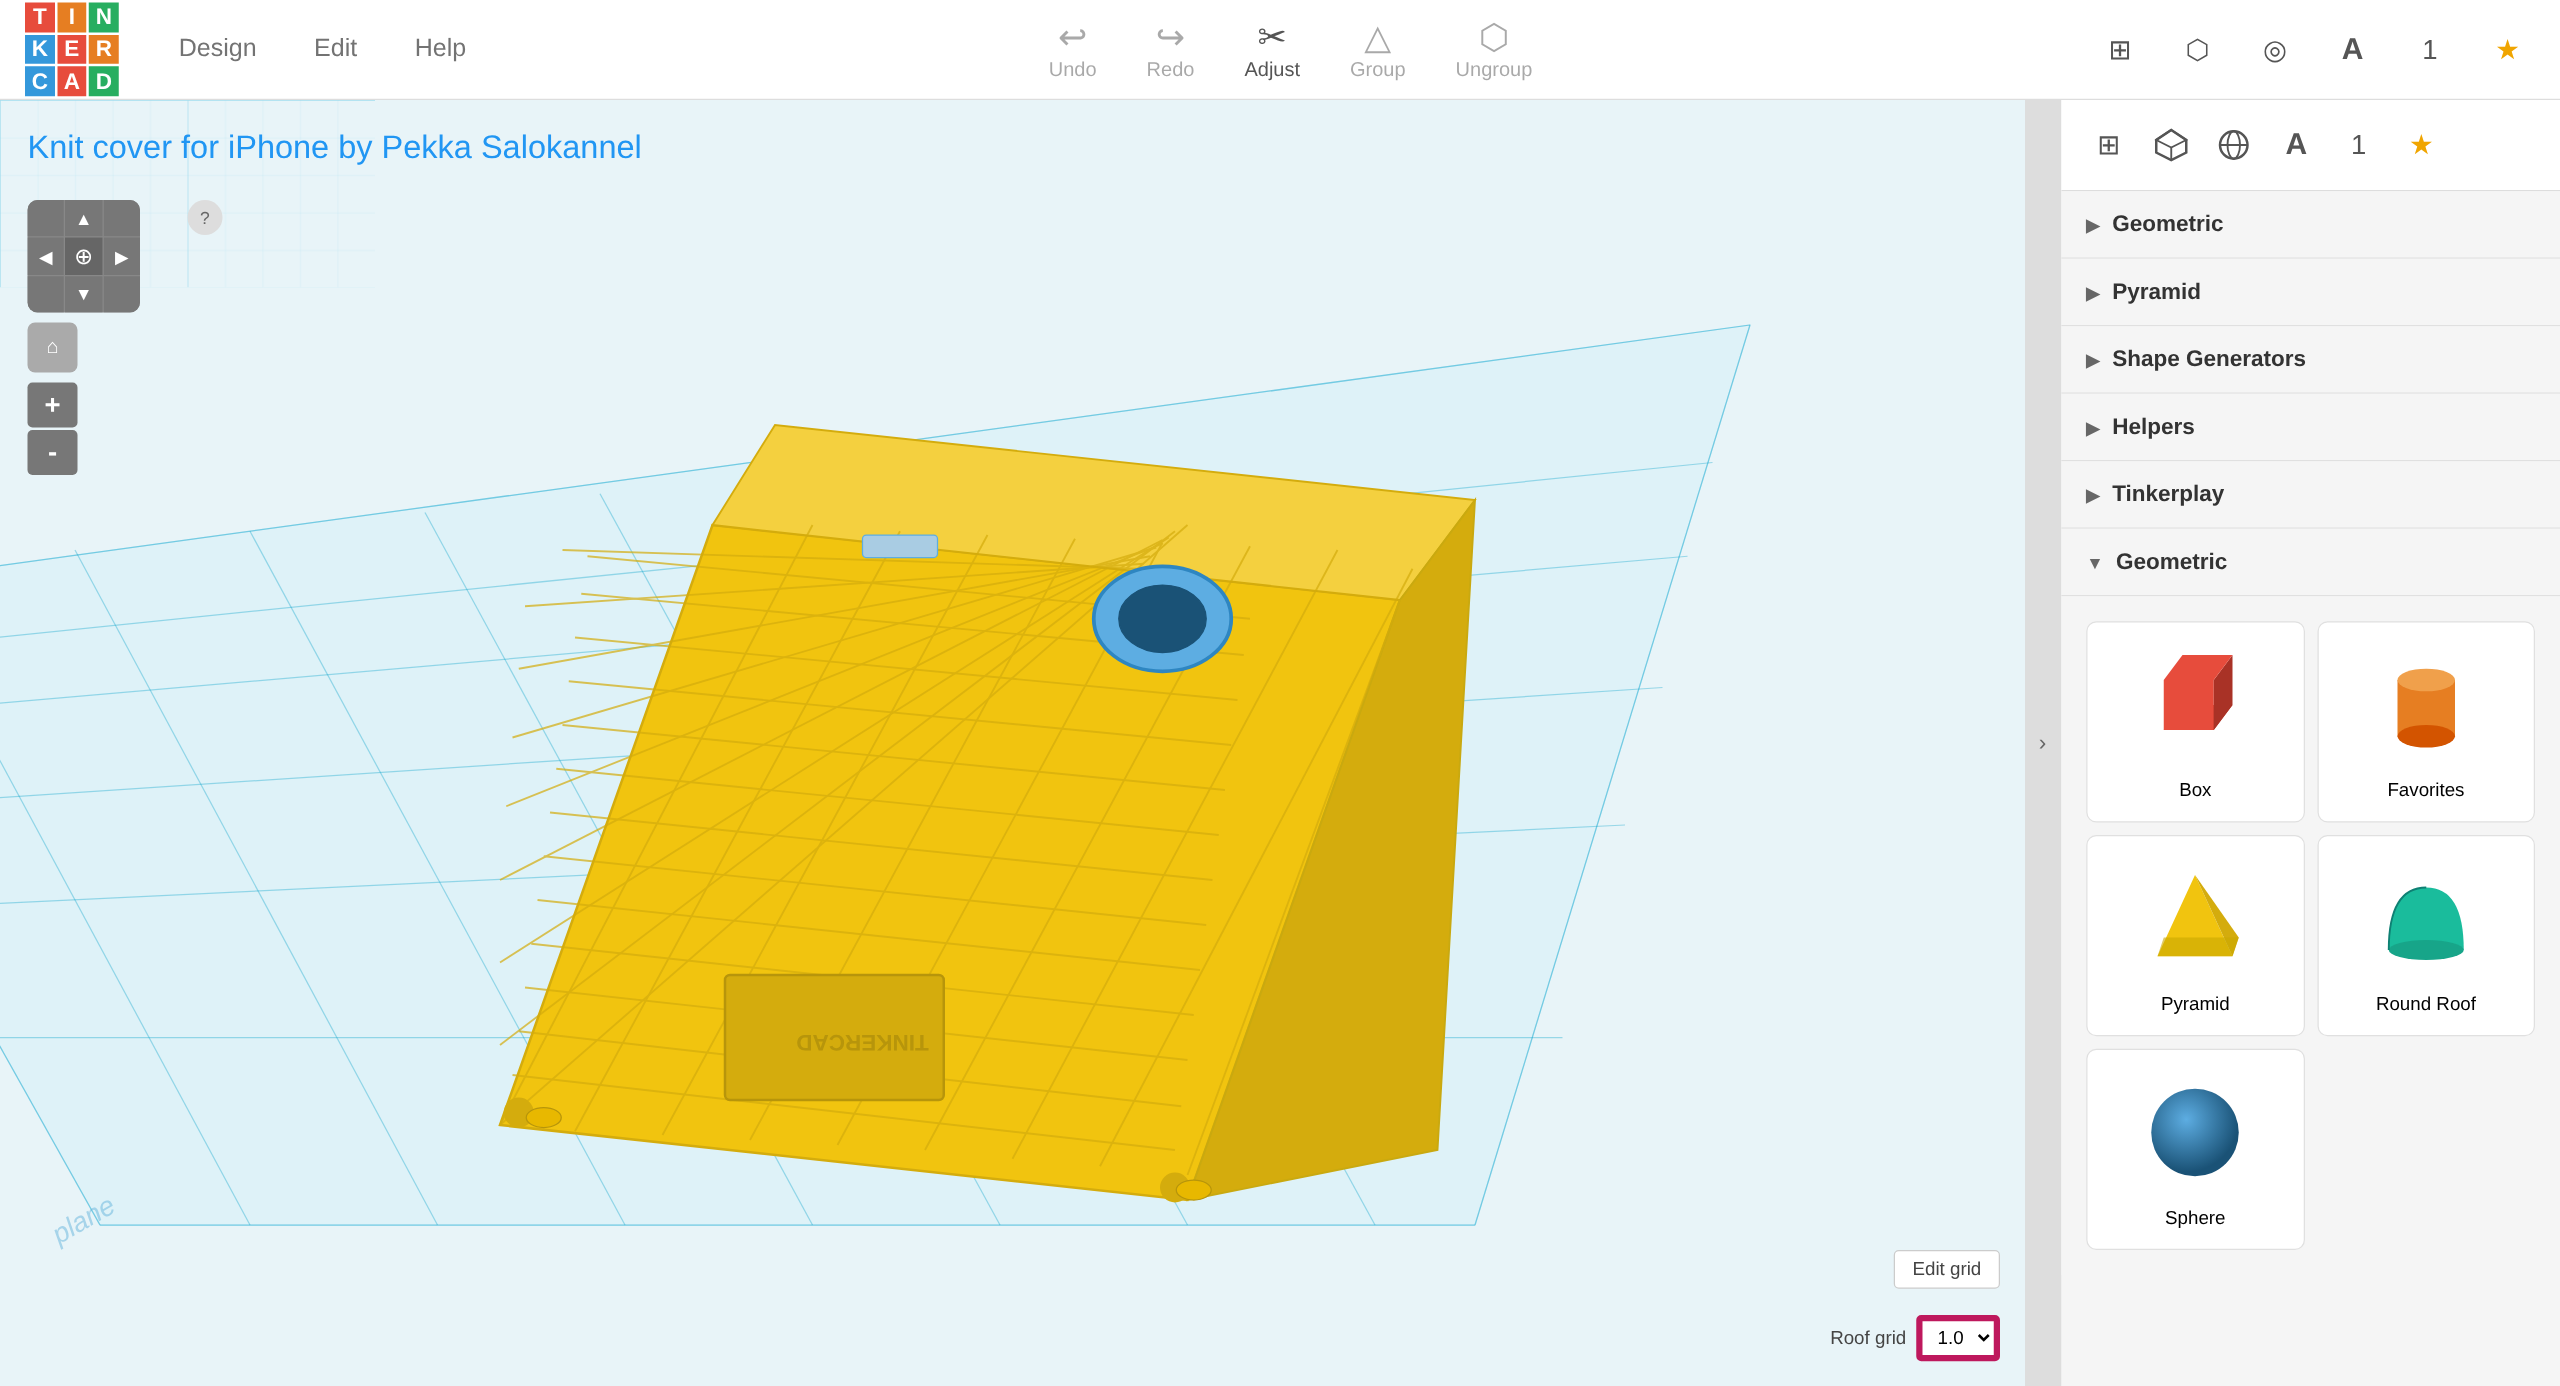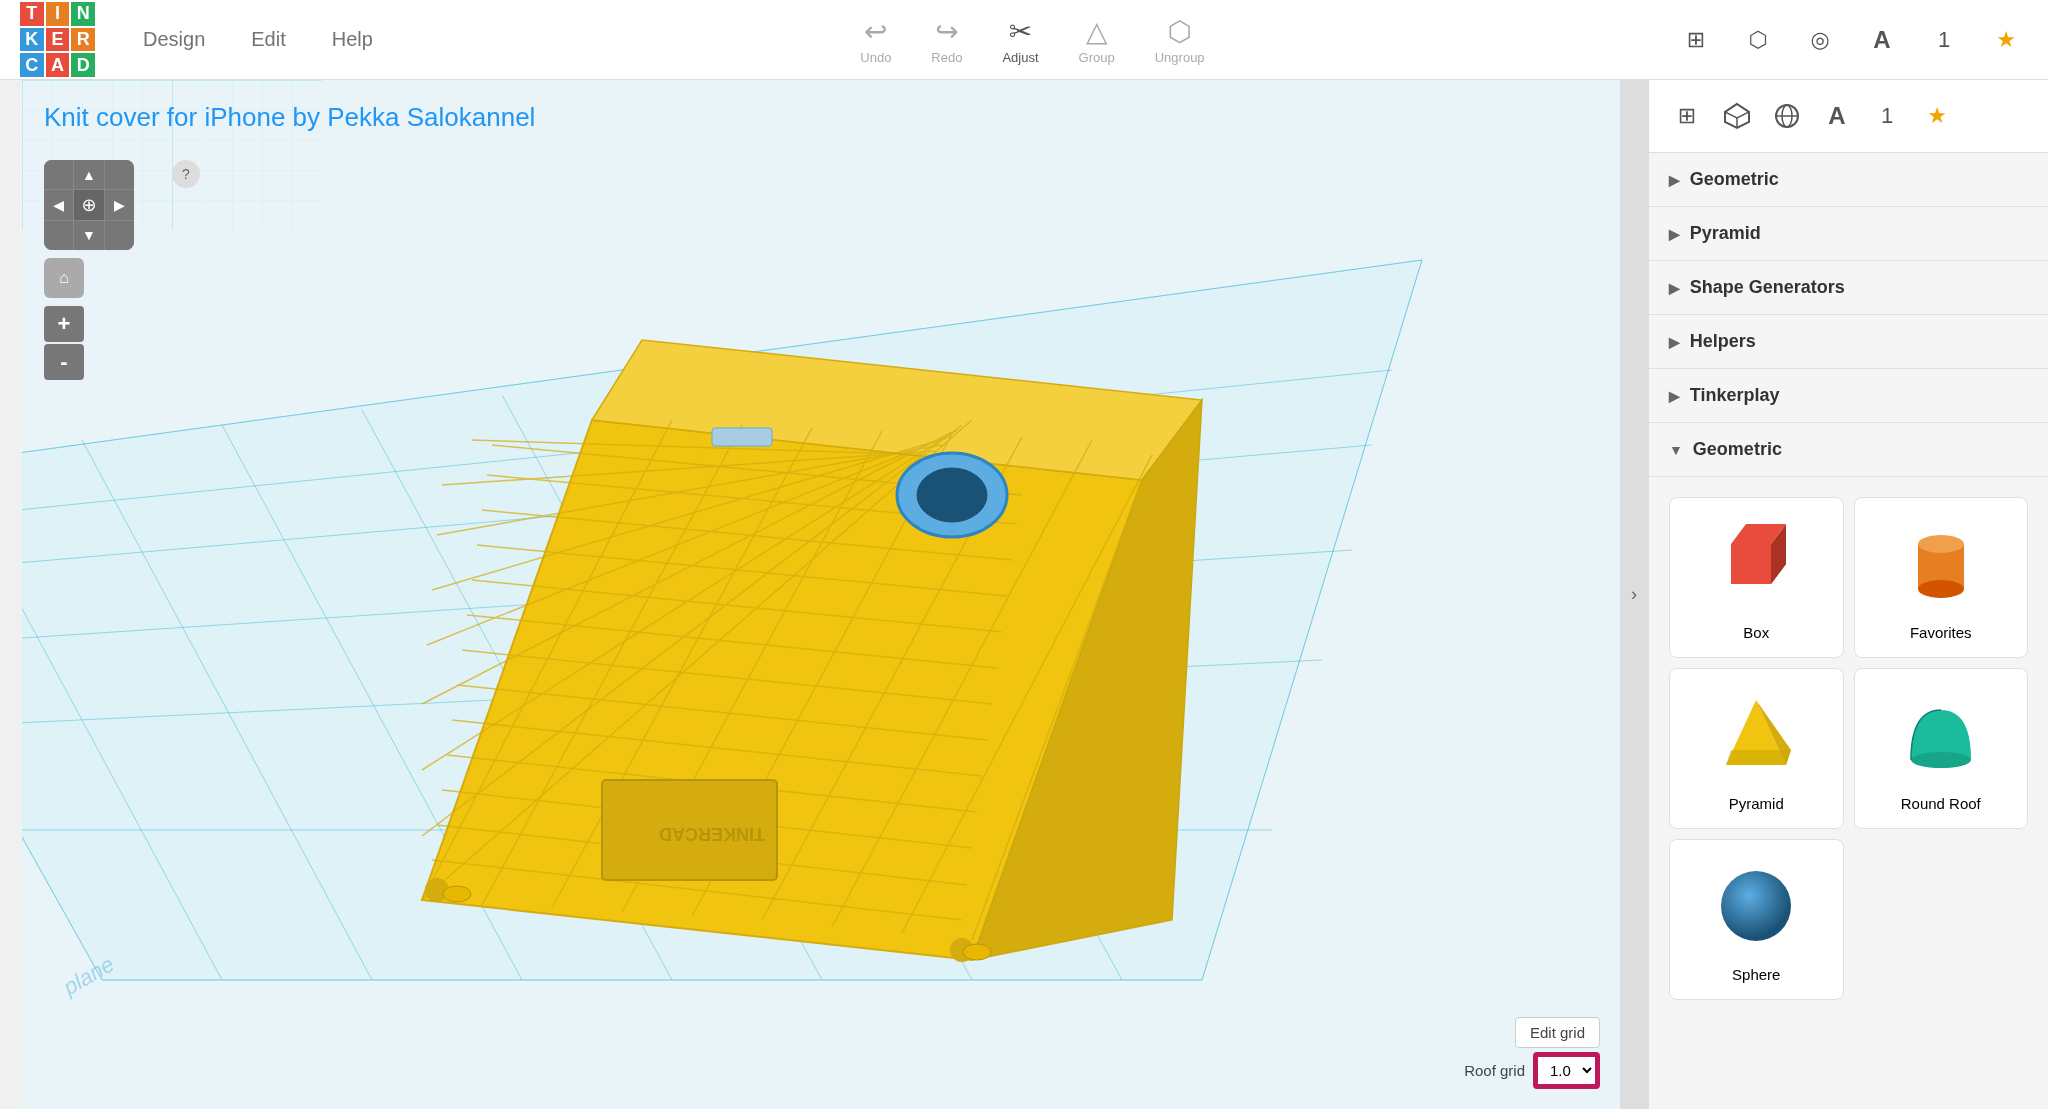--- a/index.html
+++ b/index.html
@@ -64,42 +64,41 @@
       cursor: pointer;
       opacity: 0.5;
       font-size: 13px;
       color: #555;
     }
     .toolbar-btn.active { opacity: 1; }
     .toolbar-icon {
       font-size: 28px;
       margin-bottom: 2px;
     }
-    .toolbar-btn-label { font-size: 13px; }
+    .toolbar-btn-label { font-size: 16px; }
 
     .topbar-right {
       display: flex;
       align-items: center;
       gap: 18px;
     }
     .topbar-icon-btn {
       width: 44px; height: 44px;
       display: flex; align-items: center; justify-content: center;
       cursor: pointer;
       font-size: 22px;
       color: #555;
       border-radius: 4px;
     }
 
     
     #main {
       display: flex;
       flex: 1;
       overflow: hidden;
-      margin-left: 22px;
     }
 
     
     #viewport {
       flex: 1;
       position: relative;
       background: #e8f4f8;
       overflow: hidden;
     }
 
@@ -181,21 +180,21 @@
     }
 
     
     #bottom-controls {
       position: absolute;
       bottom: 20px;
       right: 20px;
       display: flex;
       flex-direction: column;
       align-items: flex-end;
-      gap: 4px;
+      gap: 21px;
     }
     .edit-grid-btn {
       background: #fff;
       border: 1px solid #ccc;
       padding: 6px 14px;
       font-size: 15px;
       cursor: pointer;
       border-radius: 4px;
       color: #444;
     }

